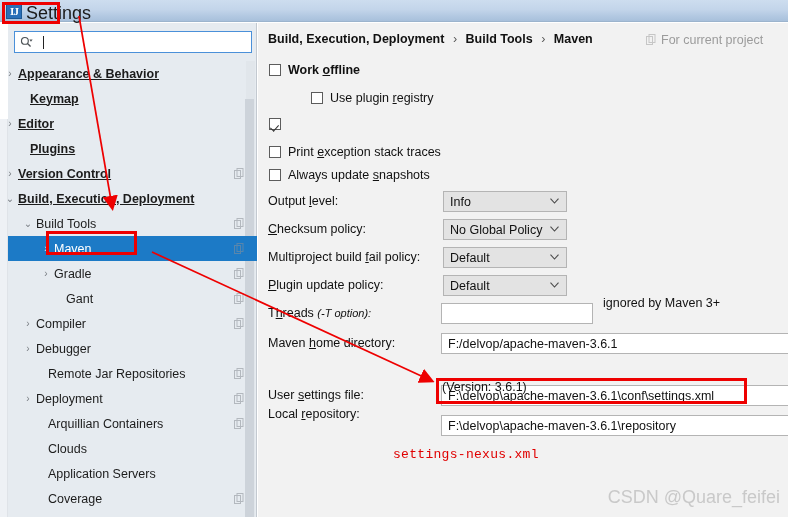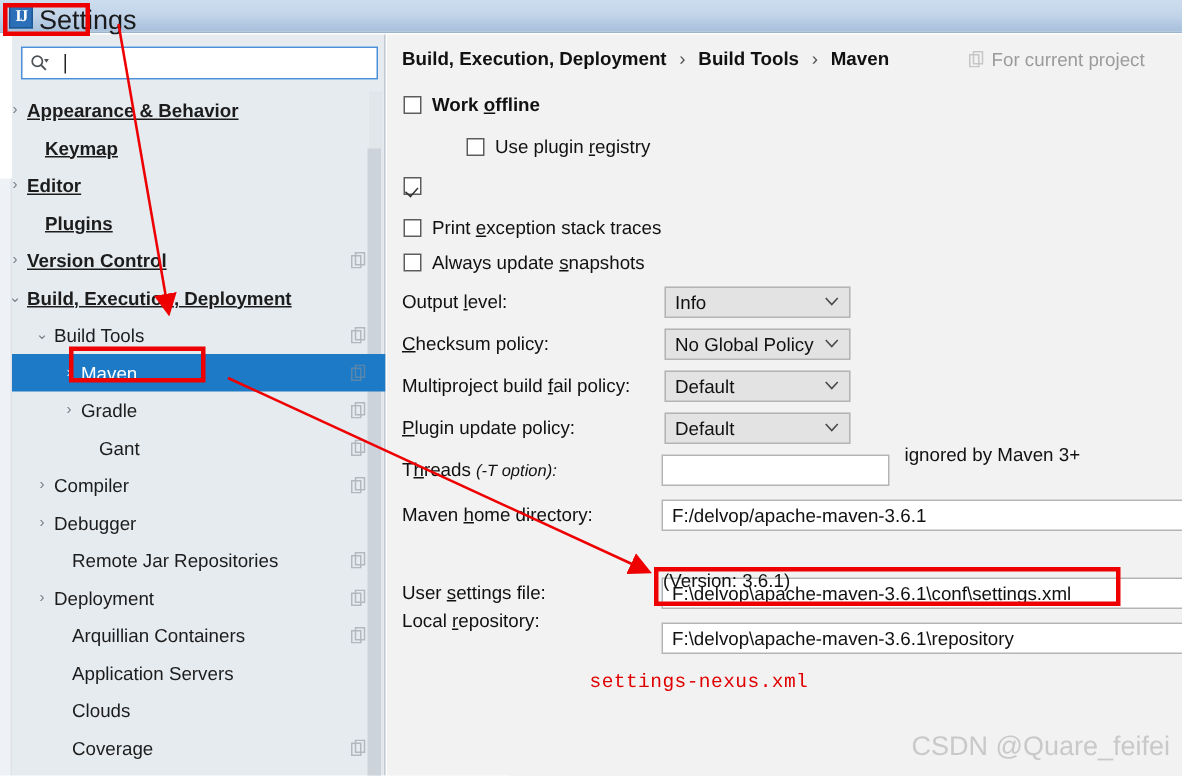--- a/index.html
+++ b/index.html
@@ -286,24 +286,24 @@
           </svg>
         </div>
         <div class="row">
           <span class="lbl" style="left:40px">Arquillian Containers</span>
           <svg class="copyic" viewBox="0 0 11 11">
             <rect x="0.5" y="2.5" width="6" height="8" fill="none" stroke="#8b9097"></rect>
             <rect x="3" y="0.5" width="6" height="8" fill="none" stroke="#8b9097"></rect>
           </svg>
         </div>
         <div class="row">
+          <span class="lbl" style="left:40px">Clouds</span>
+        </div>
+        <div class="row">
           <span class="lbl" style="left:40px">Application Servers</span>
-        </div>
-        <div class="row">
-          <span class="lbl" style="left:40px">Clouds</span>
         </div>
         <div class="row">
           <span class="lbl" style="left:40px">Coverage</span>
           <svg class="copyic" viewBox="0 0 11 11">
             <rect x="0.5" y="2.5" width="6" height="8" fill="none" stroke="#8b9097"></rect>
             <rect x="3" y="0.5" width="6" height="8" fill="none" stroke="#8b9097"></rect>
           </svg>
         </div>
       </div>
   </div>

